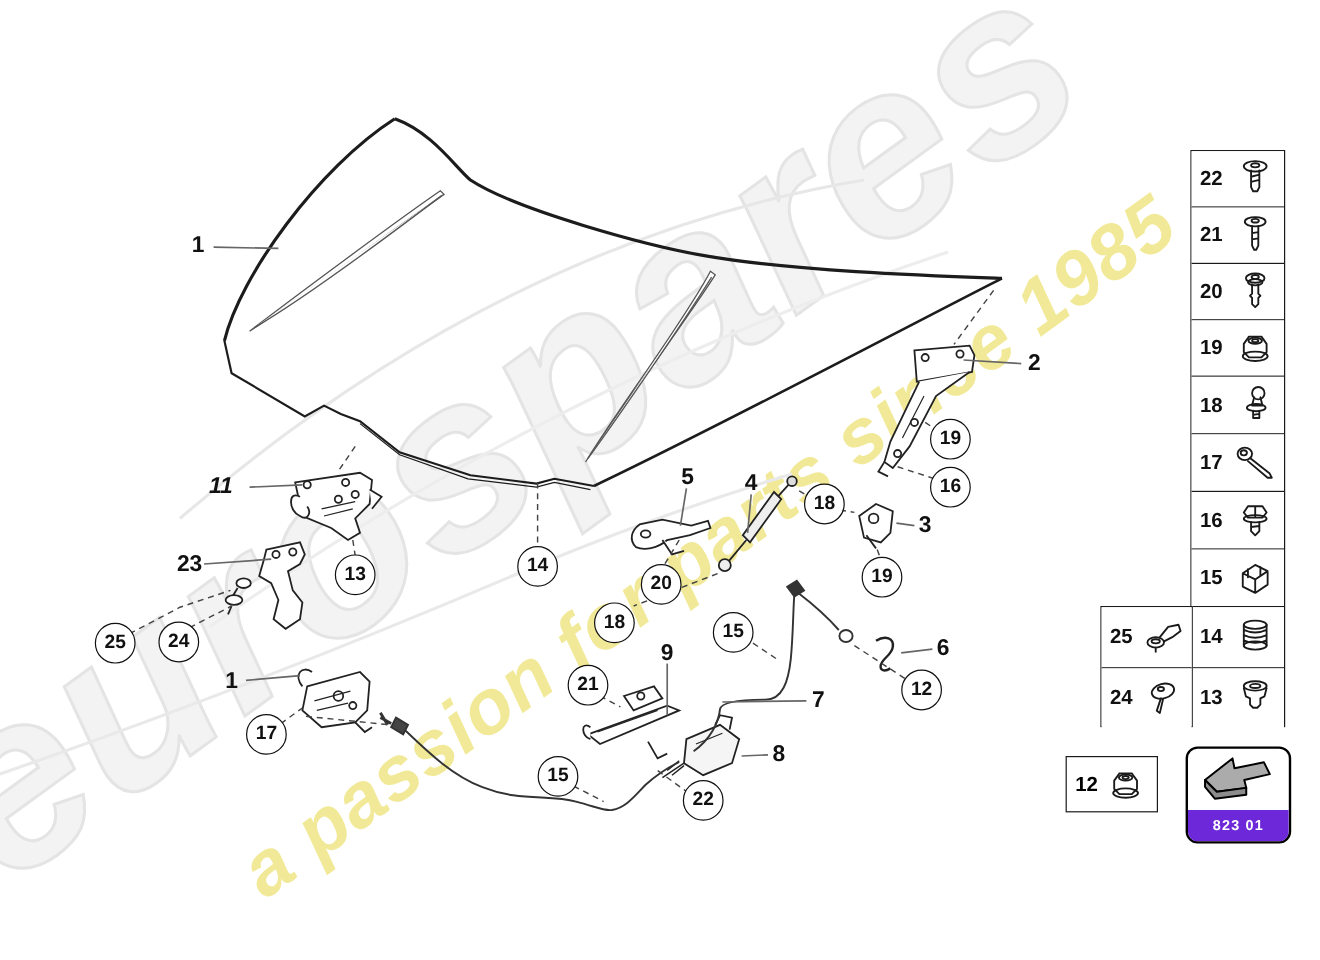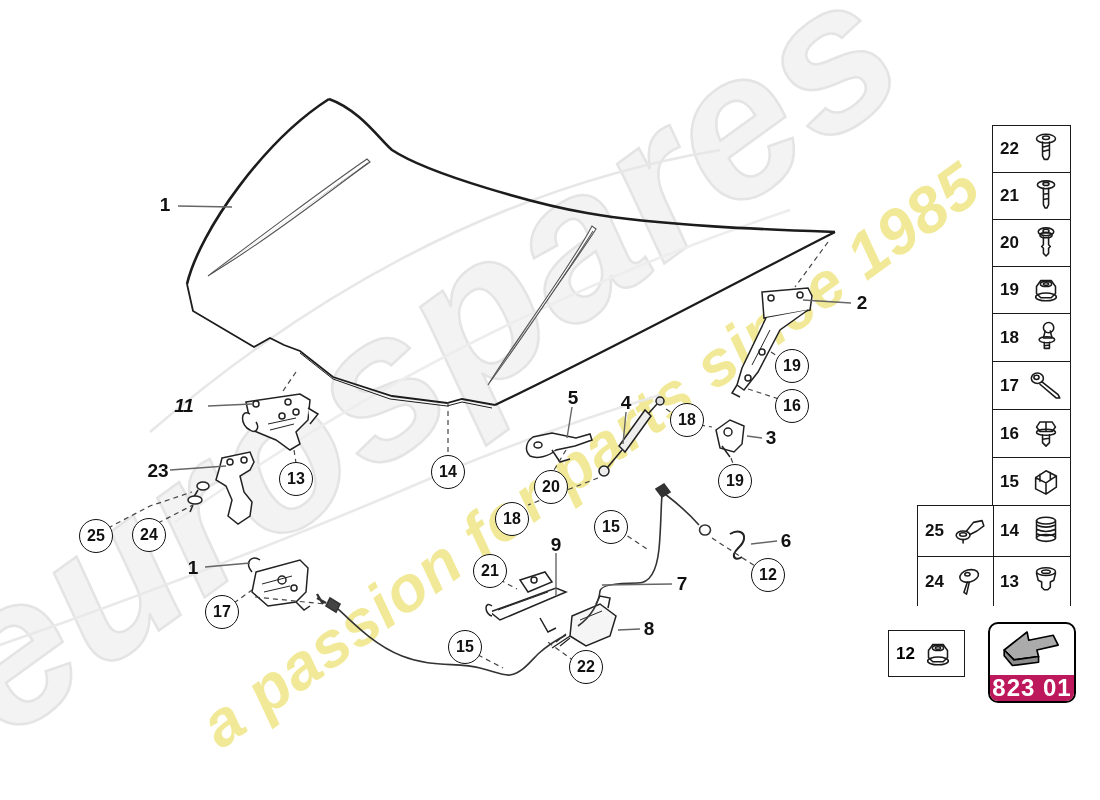--- a/index.html
+++ b/index.html
@@ -32,21 +32,21 @@
   .cell .ic svg{width:38px;height:38px;stroke:#1a1a1a;fill:none;stroke-width:1.8;stroke-linejoin:round;stroke-linecap:round;}
   #nutbox{position:absolute;left:888px;top:630px;width:77px;height:47px;
     border:1.7px solid #1a1a1a;background:#fff;z-index:6;box-sizing:border-box;
     display:flex;align-items:center;}
   #nutbox .num{font-size:17px;font-weight:bold;margin-left:7px;}
   #nutbox svg{width:38px;height:38px;stroke:#1a1a1a;fill:none;stroke-width:1.8;margin-left:4px;}
   #badge{position:absolute;left:988px;top:622px;width:88px;height:81px;border:2px solid #000;
     border-radius:10px;background:#fff;z-index:6;box-sizing:border-box;overflow:hidden;
     display:flex;flex-direction:column;}
   #badge .arr{flex:1;display:flex;align-items:center;justify-content:center;}
-  #badge .bar{height:26px;background:#be185d;color:#fff;font-size:24px;font-weight:bold;
+  #badge .bar{height:26px;background:#6d28d9;color:#fff;font-size:12px;font-weight:bold;
     display:flex;align-items:center;justify-content:center;letter-spacing:1px;}
 </style>
 </head>
 <body>
 
 <div id="stage">
 
   <div class="wm-brand">eurospares</div>
   <div class="wm-tag">a passion for parts since 1985</div>
 

